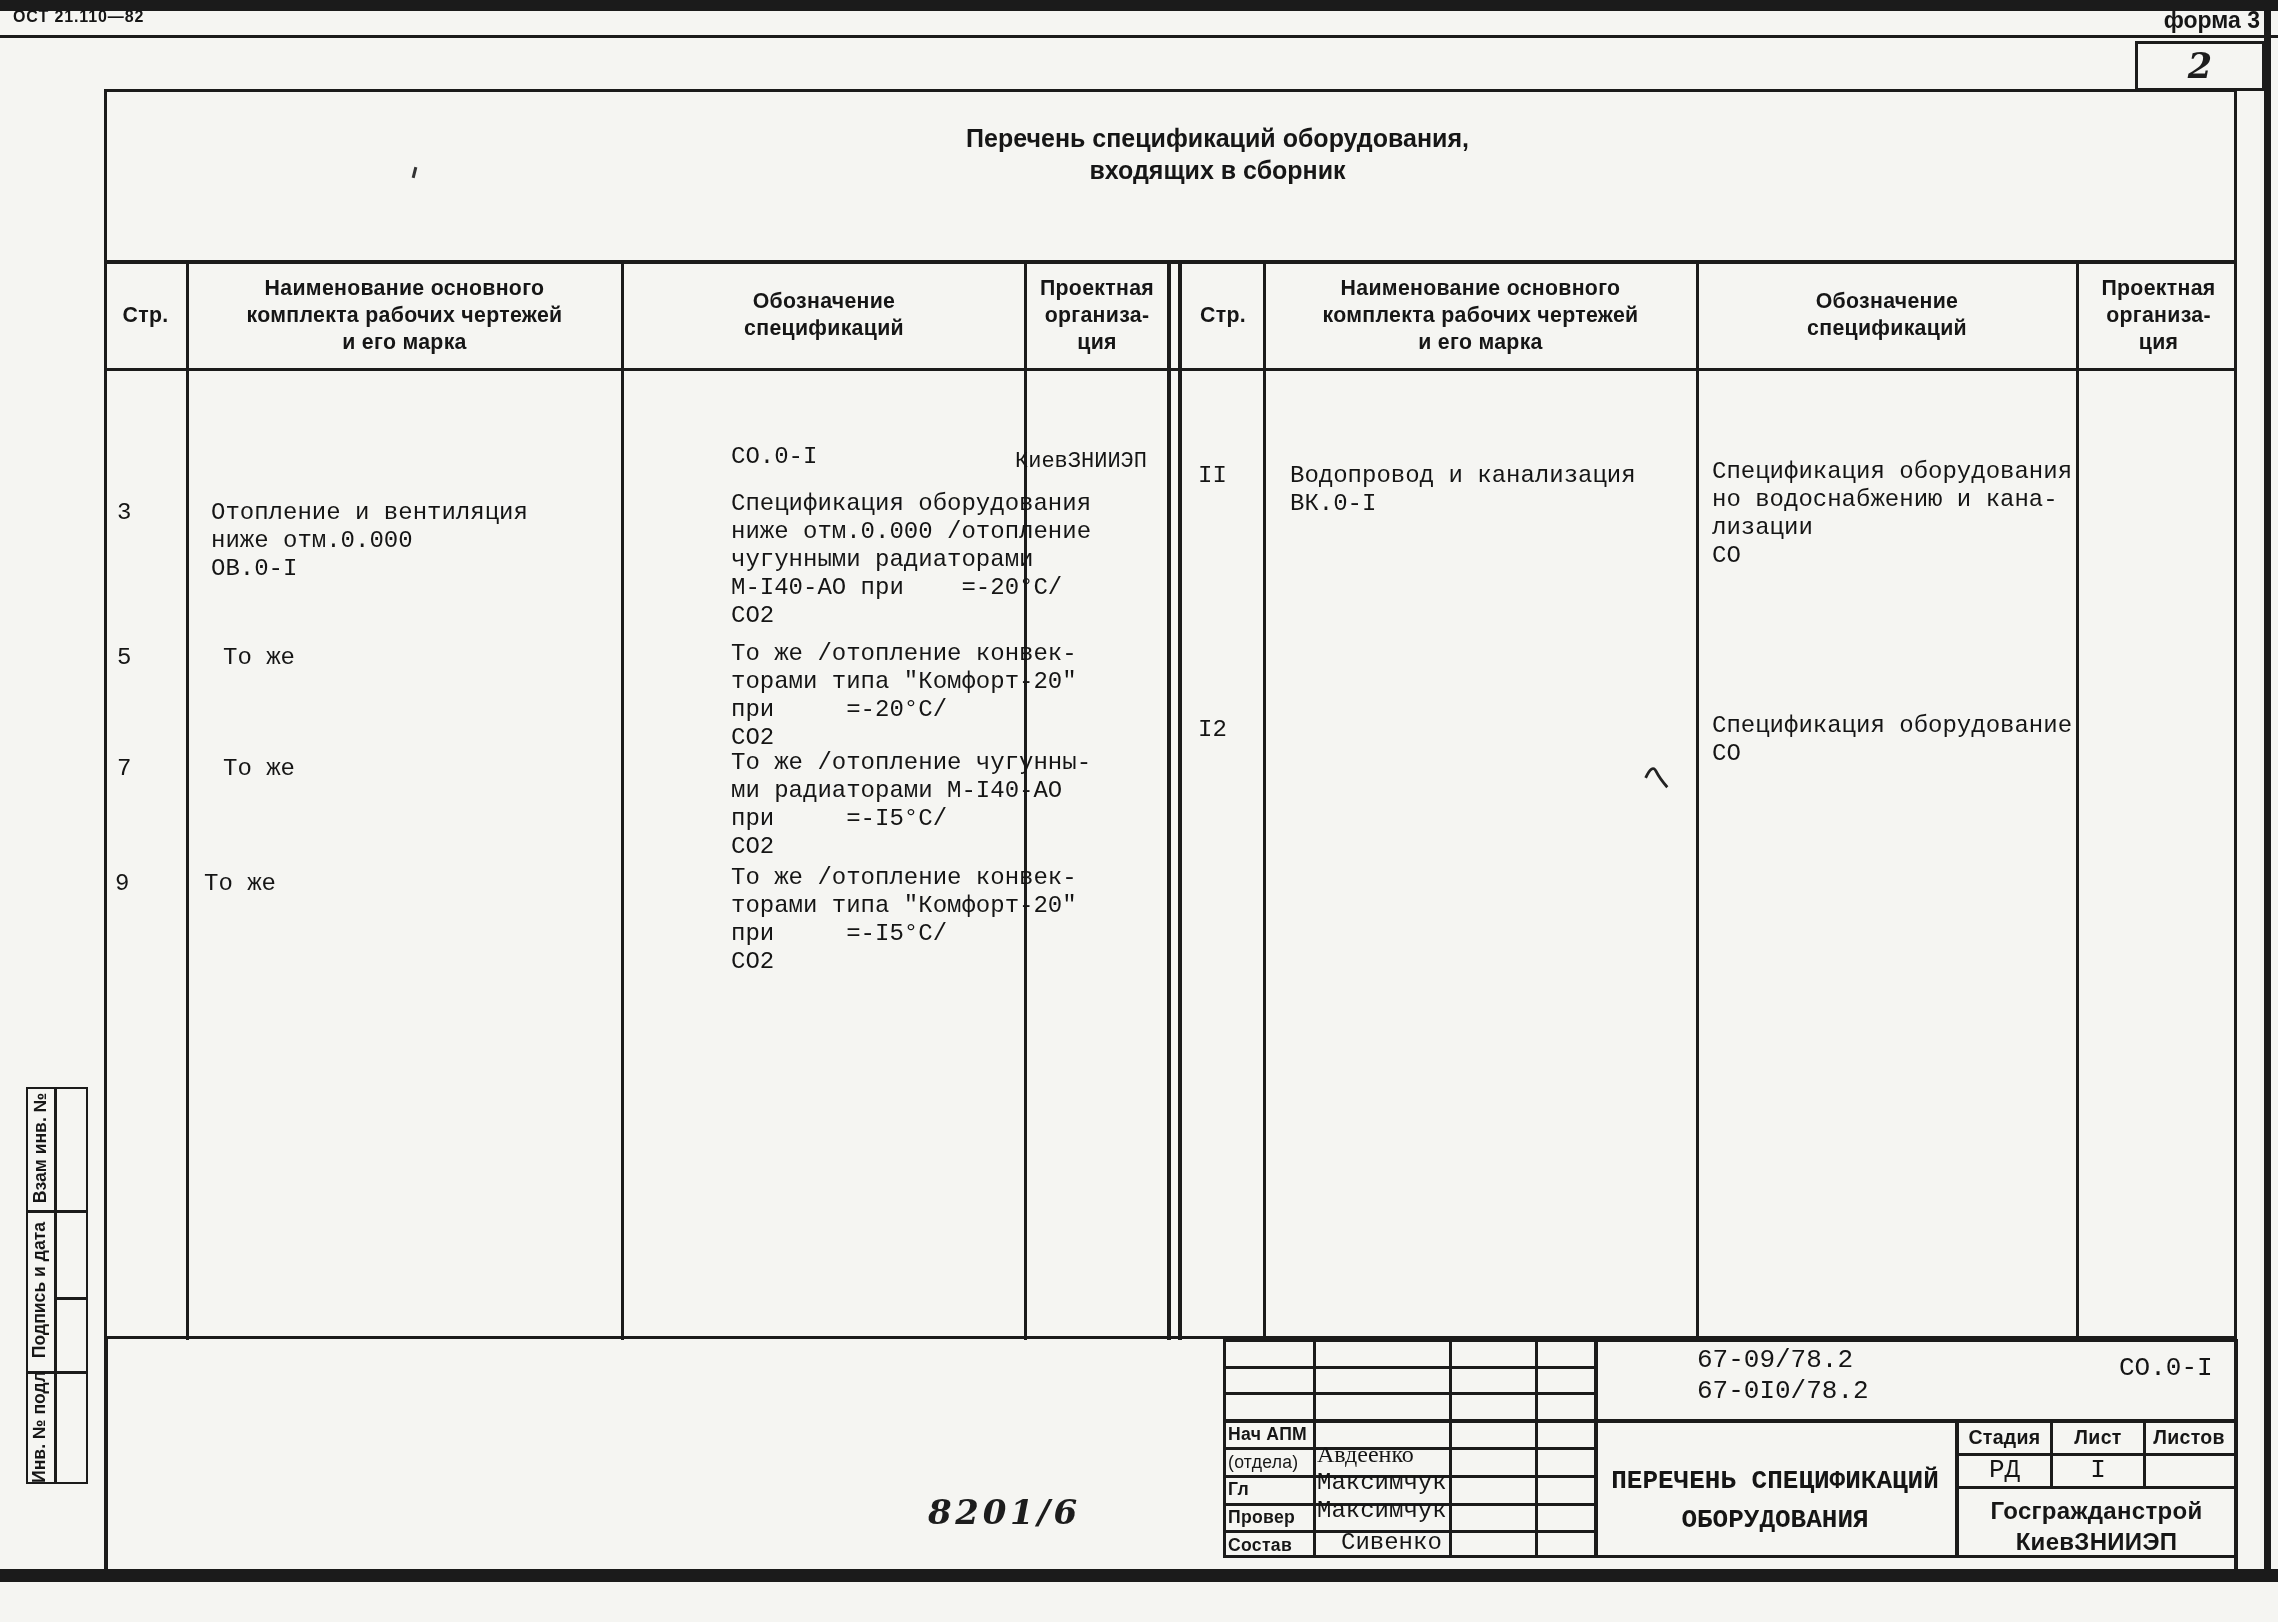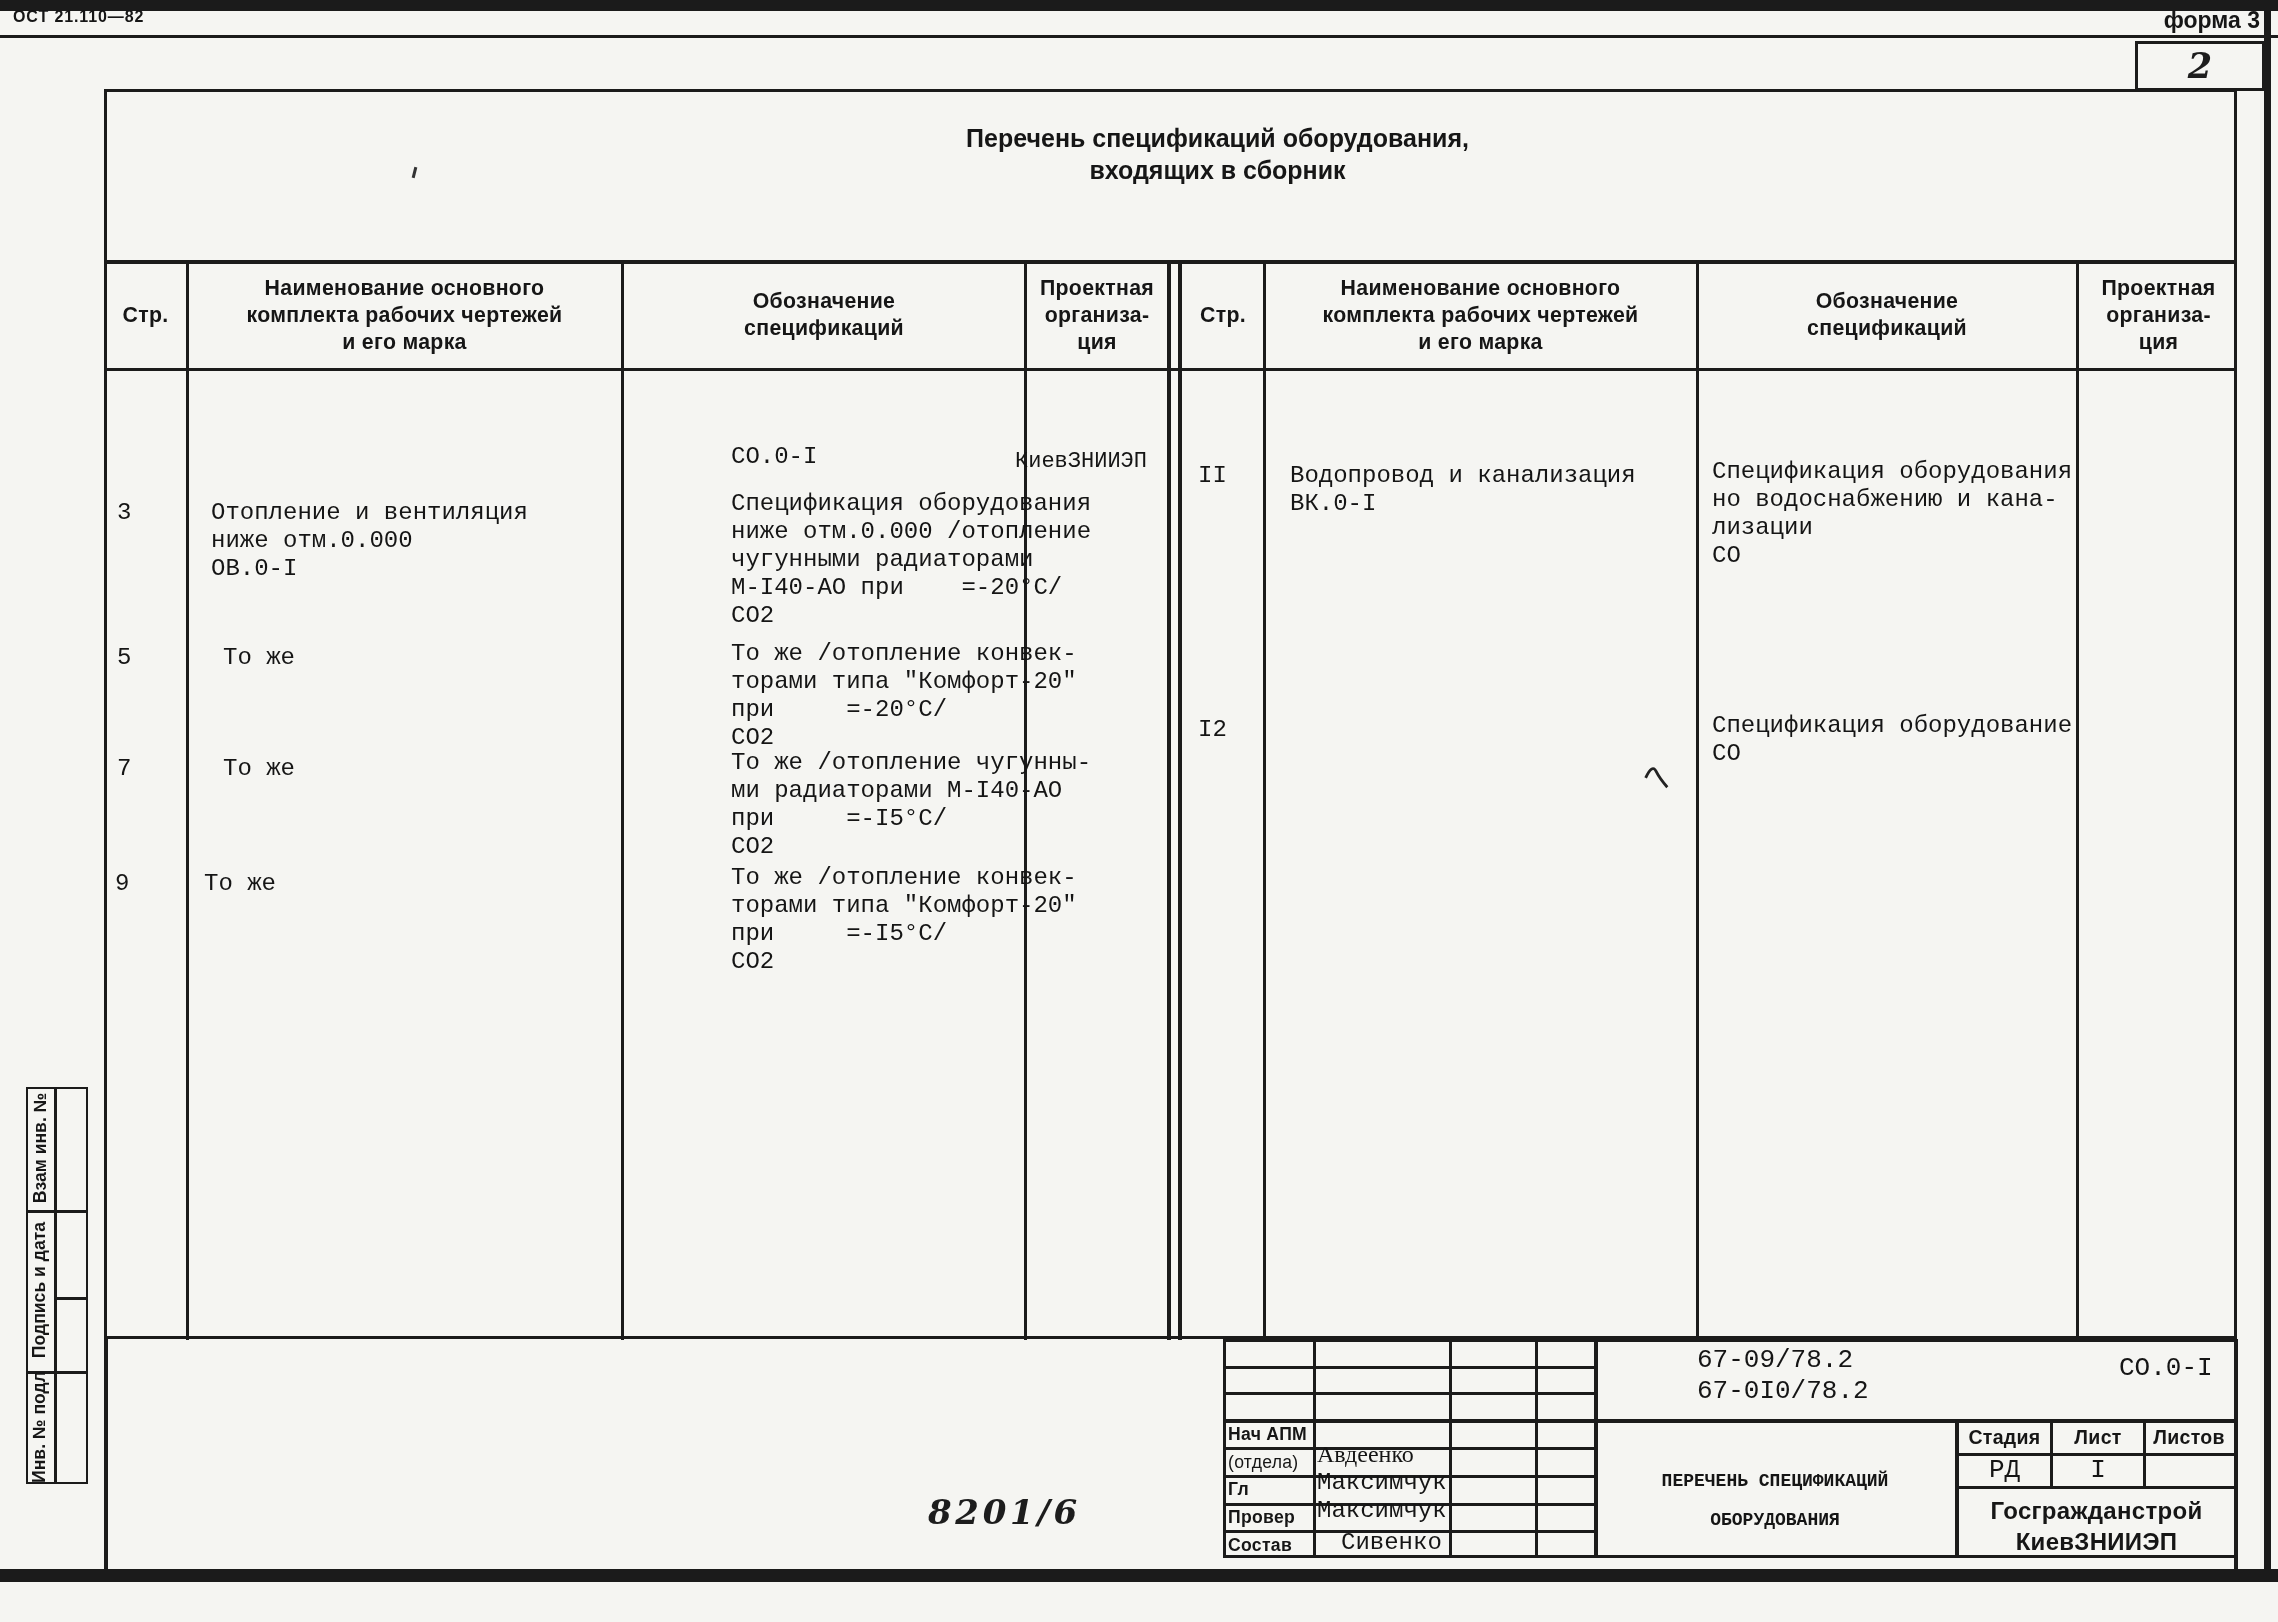--- a/index.html
+++ b/index.html
@@ -147,21 +147,21 @@
 
   <div class="ln" style="left:1955px;top:1419px;width:3.7px;height:139px;"></div>
   <div class="ln" style="left:2050px;top:1419px;width:2.8px;height:67px;"></div>
   <div class="ln" style="left:2143px;top:1419px;width:2.8px;height:67px;"></div>
   <div class="ln" style="left:1955px;top:1453px;width:282px;height:2.8px;"></div>
   <div class="ln" style="left:1955px;top:1486px;width:282px;height:2.8px;"></div>
 
   <div class="mono pre" style="left:1697px;top:1345px;font-size:26px;line-height:31px;">67-09/78.2
 67-0I0/78.2</div>
   <div class="mono" style="left:2119px;top:1354px;font-size:26px;">СО.0-I</div>
-  <div class="mono pre" style="left:1595px;top:1462px;width:360px;text-align:center;font-weight:bold;font-size:18px;line-height:39px;">ПЕРЕЧЕНЬ СПЕЦИФИКАЦИЙ
+  <div class="mono pre" style="left:1595px;top:1462px;width:360px;text-align:center;font-weight:bold;font-size:26px;line-height:39px;">ПЕРЕЧЕНЬ СПЕЦИФИКАЦИЙ
 ОБОРУДОВАНИЯ</div>
 
   <div class="hdr small" style="left:1228px;top:1424px;width:83px;text-align:left;">Нач АПМ</div>
   <div class="hdr small" style="left:1228px;top:1452px;width:83px;text-align:left;font-weight:normal;">(отдела)</div>
   <div class="hdr small" style="left:1228px;top:1479px;width:83px;text-align:left;">Гл</div>
   <div class="hdr small" style="left:1228px;top:1507px;width:83px;text-align:left;">Провер</div>
   <div class="hdr small" style="left:1228px;top:1535px;width:83px;text-align:left;">Состав</div>
 
   <div class="mono" style="left:1317px;top:1440px;font-family:Liberation Serif, serif;">Авдеенко</div>
   <div class="mono" style="left:1317px;top:1469px;">Максимчук</div>

